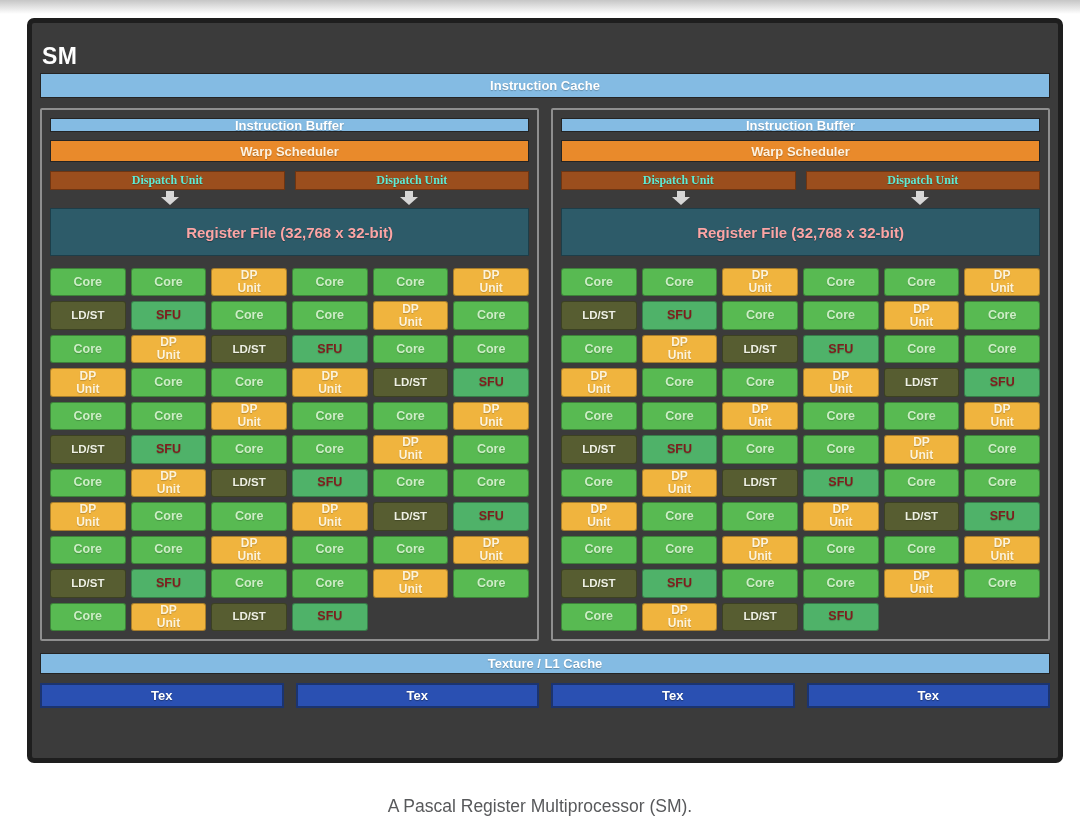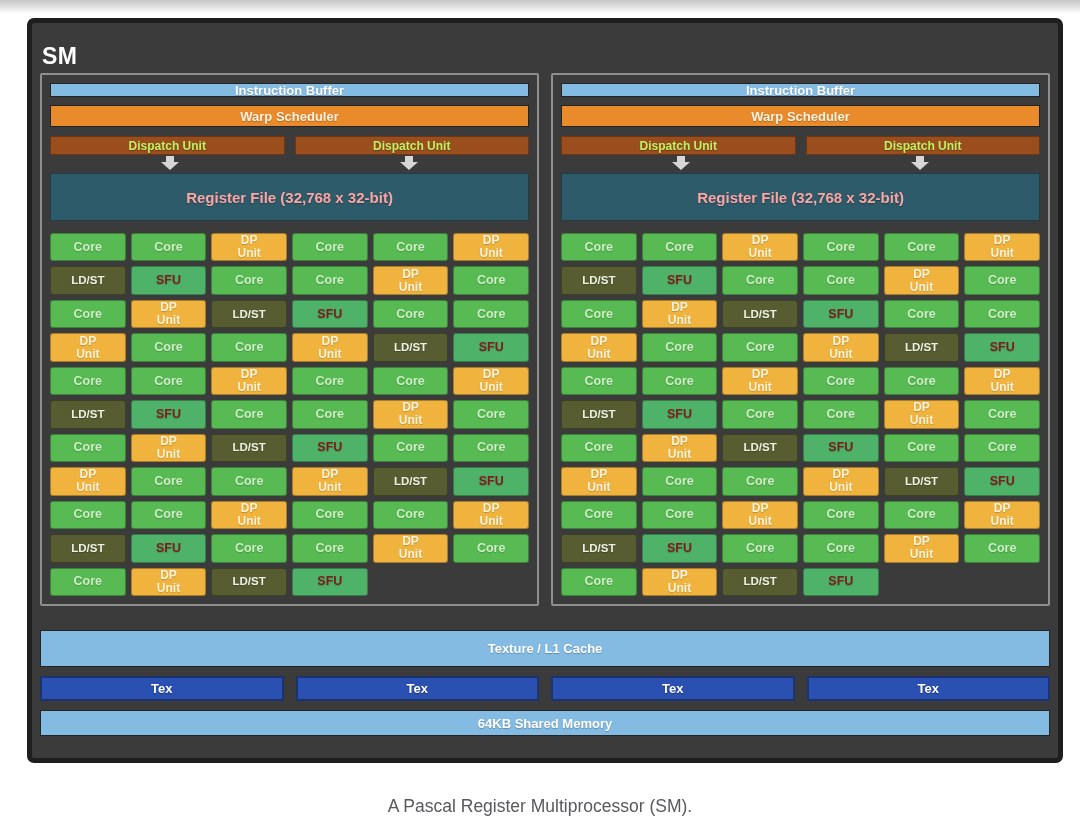--- a/index.html
+++ b/index.html
@@ -72,24 +72,25 @@
     height: 19px;
   }
   .dispatch {
     flex: 1;
     box-sizing: border-box;
     display: flex;
     align-items: center;
     justify-content: center;
     background: var(--brown, #9b4e1d);
     border: 1px solid #6e3512;
-    color: #bef264;
+    color: #5eead4;
     font-weight: bold;
     font-size: 12px;
     text-shadow: 0 1px 1px rgba(0,0,0,0.3);
+    font-family: Liberation Serif, serif;
   }
   .arrow-row {
     display: flex;
     height: 14px;
     margin: 1px 0 3px 0;
   }
   .arrow-half { flex: 1; display: flex; justify-content: center; align-items: center; }
   .arrow { display: flex; flex-direction: column; align-items: center; }
   .arrow .stem { width: 8px; height: 6px; background: #d6d6d6; }
   .arrow .head {
@@ -128,21 +129,21 @@
     font-size: 12.5px;
     line-height: 13px;
     border-radius: 3px;
     border: 1px solid rgba(0,0,0,0.3);
     text-shadow: 0 1px 1px rgba(0,0,0,0.2);
   }
   .cell.core { background: var(--core-green, #58ba52); color: #cdeec6; }
   .cell.dp   { background: var(--dp-amber, #f0b43e);  color: #fdf3da; font-size: 12px; }
   .cell.ldst { background: var(--ldst-olive, #575d31); color: #eef0e4; font-size: 11.5px; }
   .cell.sfu  { background: var(--sfu-green, #4fb269);  color: #7f1d1d; }
-  .texture-cache { height: 37px; margin-top: 24px; }
+  .texture-cache { height: 21px; margin-top: 12px; }
   .tex-row {
     display: flex;
     gap: 12px;
     margin: 9px 0;
   }
   .tex {
     flex: 1;
     box-sizing: border-box;
     height: 25px;
     background: var(--tex-blue, #2a50b2);
@@ -164,20 +165,21 @@
   }
 </style>
 </head>
 <body>
 
 <div class="top-strip"></div>
 
 <div class="sm-container">
   <div class="sm-title">SM</div>
 
+  <div class="bar blue instruction-cache">Instruction Cache</div>
 
   <div class="partitions">
 
     <div class="partition">
       <div class="bar blue instr-buffer">Instruction Buffer</div>
       <div class="bar orange warp-sched">Warp Scheduler</div>
       <div class="dispatch-row">
         <div class="dispatch">Dispatch Unit</div>
         <div class="dispatch">Dispatch Unit</div>
       </div>
@@ -390,16 +392,15 @@
 
   <div class="bar blue texture-cache">Texture / L1 Cache</div>
 
   <div class="tex-row">
     <div class="tex">Tex</div>
     <div class="tex">Tex</div>
     <div class="tex">Tex</div>
     <div class="tex">Tex</div>
   </div>
 
-  <div class="bar blue shared-mem">64KB Shared Memory</div>
 </div>
 
 <div class="caption">A Pascal Register Multiprocessor (SM).</div>
 
 </body></html>

